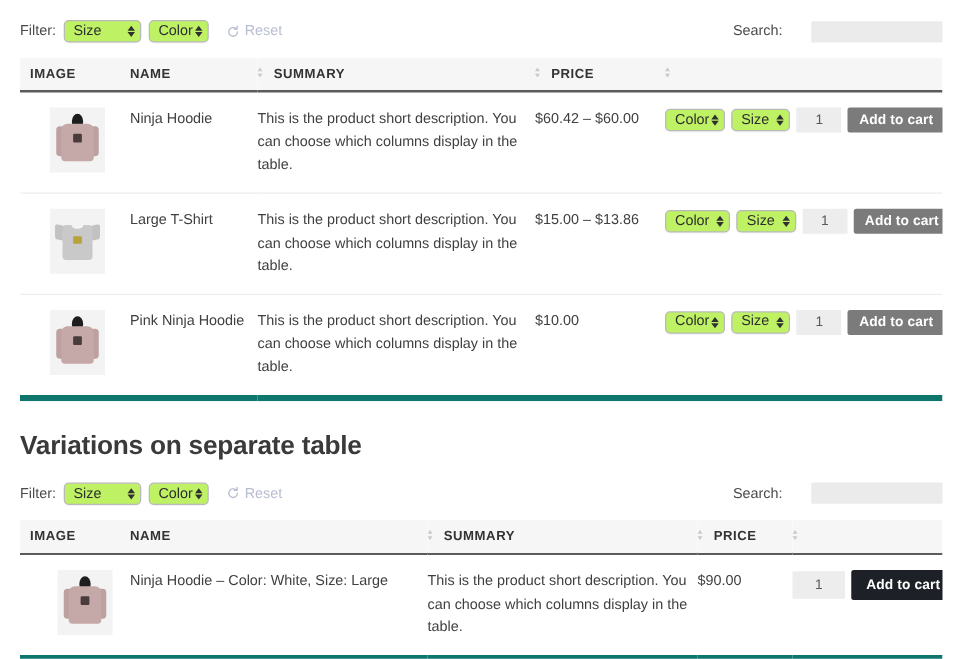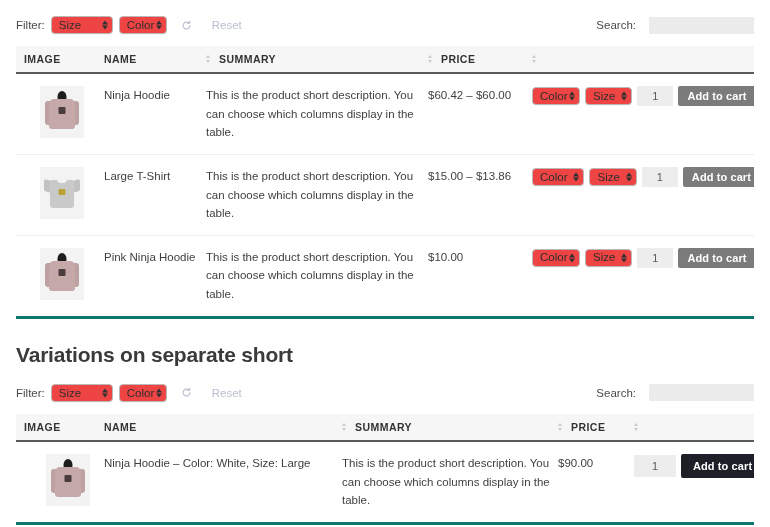--- a/index.html
+++ b/index.html
@@ -49,21 +49,21 @@
     gap: 6px;
   }
   .filter-label {
     font-size: 11.5px;
     color: #4a4a4a;
   }
   .sel {
     position: relative;
     display: inline-flex;
     align-items: center;
-    background: #ef4444;
+    background: #bef264;
     border: 1px solid #b9b9b9;
     border-radius: 4px;
     height: 18px;
     font-size: 11.5px;
     color: #2e2e2e;
     padding: 0 16px 0 7px;
     box-sizing: border-box;
     box-shadow: 0 1px 0 rgba(0,0,0,.04);
     white-space: nowrap;
   }
@@ -83,32 +83,32 @@
     width: 0; height: 0;
     border-left: 3px solid transparent;
     border-right: 3px solid transparent;
   }
   .sel .arrows i.up { border-bottom: 4px solid #303030; margin-bottom: 1px; }
   .sel .arrows i.dn { border-top: 4px solid #303030; }
 
   .reset {
     display: inline-flex;
     align-items: center;
-    gap: 20px;
+    gap: 4px;
     margin-left: 8px;
     font-size: 11.5px;
     color: #b9bdd0;
     text-decoration: none;
   }
   .reset svg { display: block; }
 
   .search-group {
     display: flex;
     align-items: center;
-    gap: 13px;
+    gap: 23px;
   }
   .search-label { font-size: 11.5px; color: #4a4a4a; }
   .search-input {
     width: 105px;
     height: 17px;
     background: #ebebeb;
     border: none;
     border-radius: 1px;
     outline: none;
     font-family: "Liberation Sans", sans-serif;
@@ -159,21 +159,21 @@
 
   table.ptable tbody td {
     font-size: 11.5px;
     color: #3f3f3f;
     vertical-align: top;
     padding: 12px 0 12px 0;
     line-height: 1.62;
     border-bottom: 1px solid #eeeeee;
     box-sizing: border-box;
   }
-  table.ptable tbody tr:last-child td { border-bottom: 3px solid #0f766e; }
+  table.ptable tbody tr:last-child td { border-bottom: 5px solid #0f766e; }
 
   .thumb {
     width: 44px;
     height: 52px;
     background: #f3f3f3;
     display: block;
     margin-left: 24px;
     position: relative;
     overflow: hidden;
   }
@@ -470,21 +470,21 @@
             </td>
           </tr>
 
         </tbody>
       </table>
     </div>
   </div>
 
   <div class="section" style="padding-top:14px">
 
-    <h2 class="section-title">Variations on separate short</h2>
+    <h2 class="section-title">Variations on separate table</h2>
 
     <div class="controls">
       <div class="filter-group">
         <span class="filter-label">Filter:</span>
 
         <span class="sel w-size">
           <span>Size</span>
           <span class="arrows">
               <i class="up"></i>
               <i class="dn"></i>

